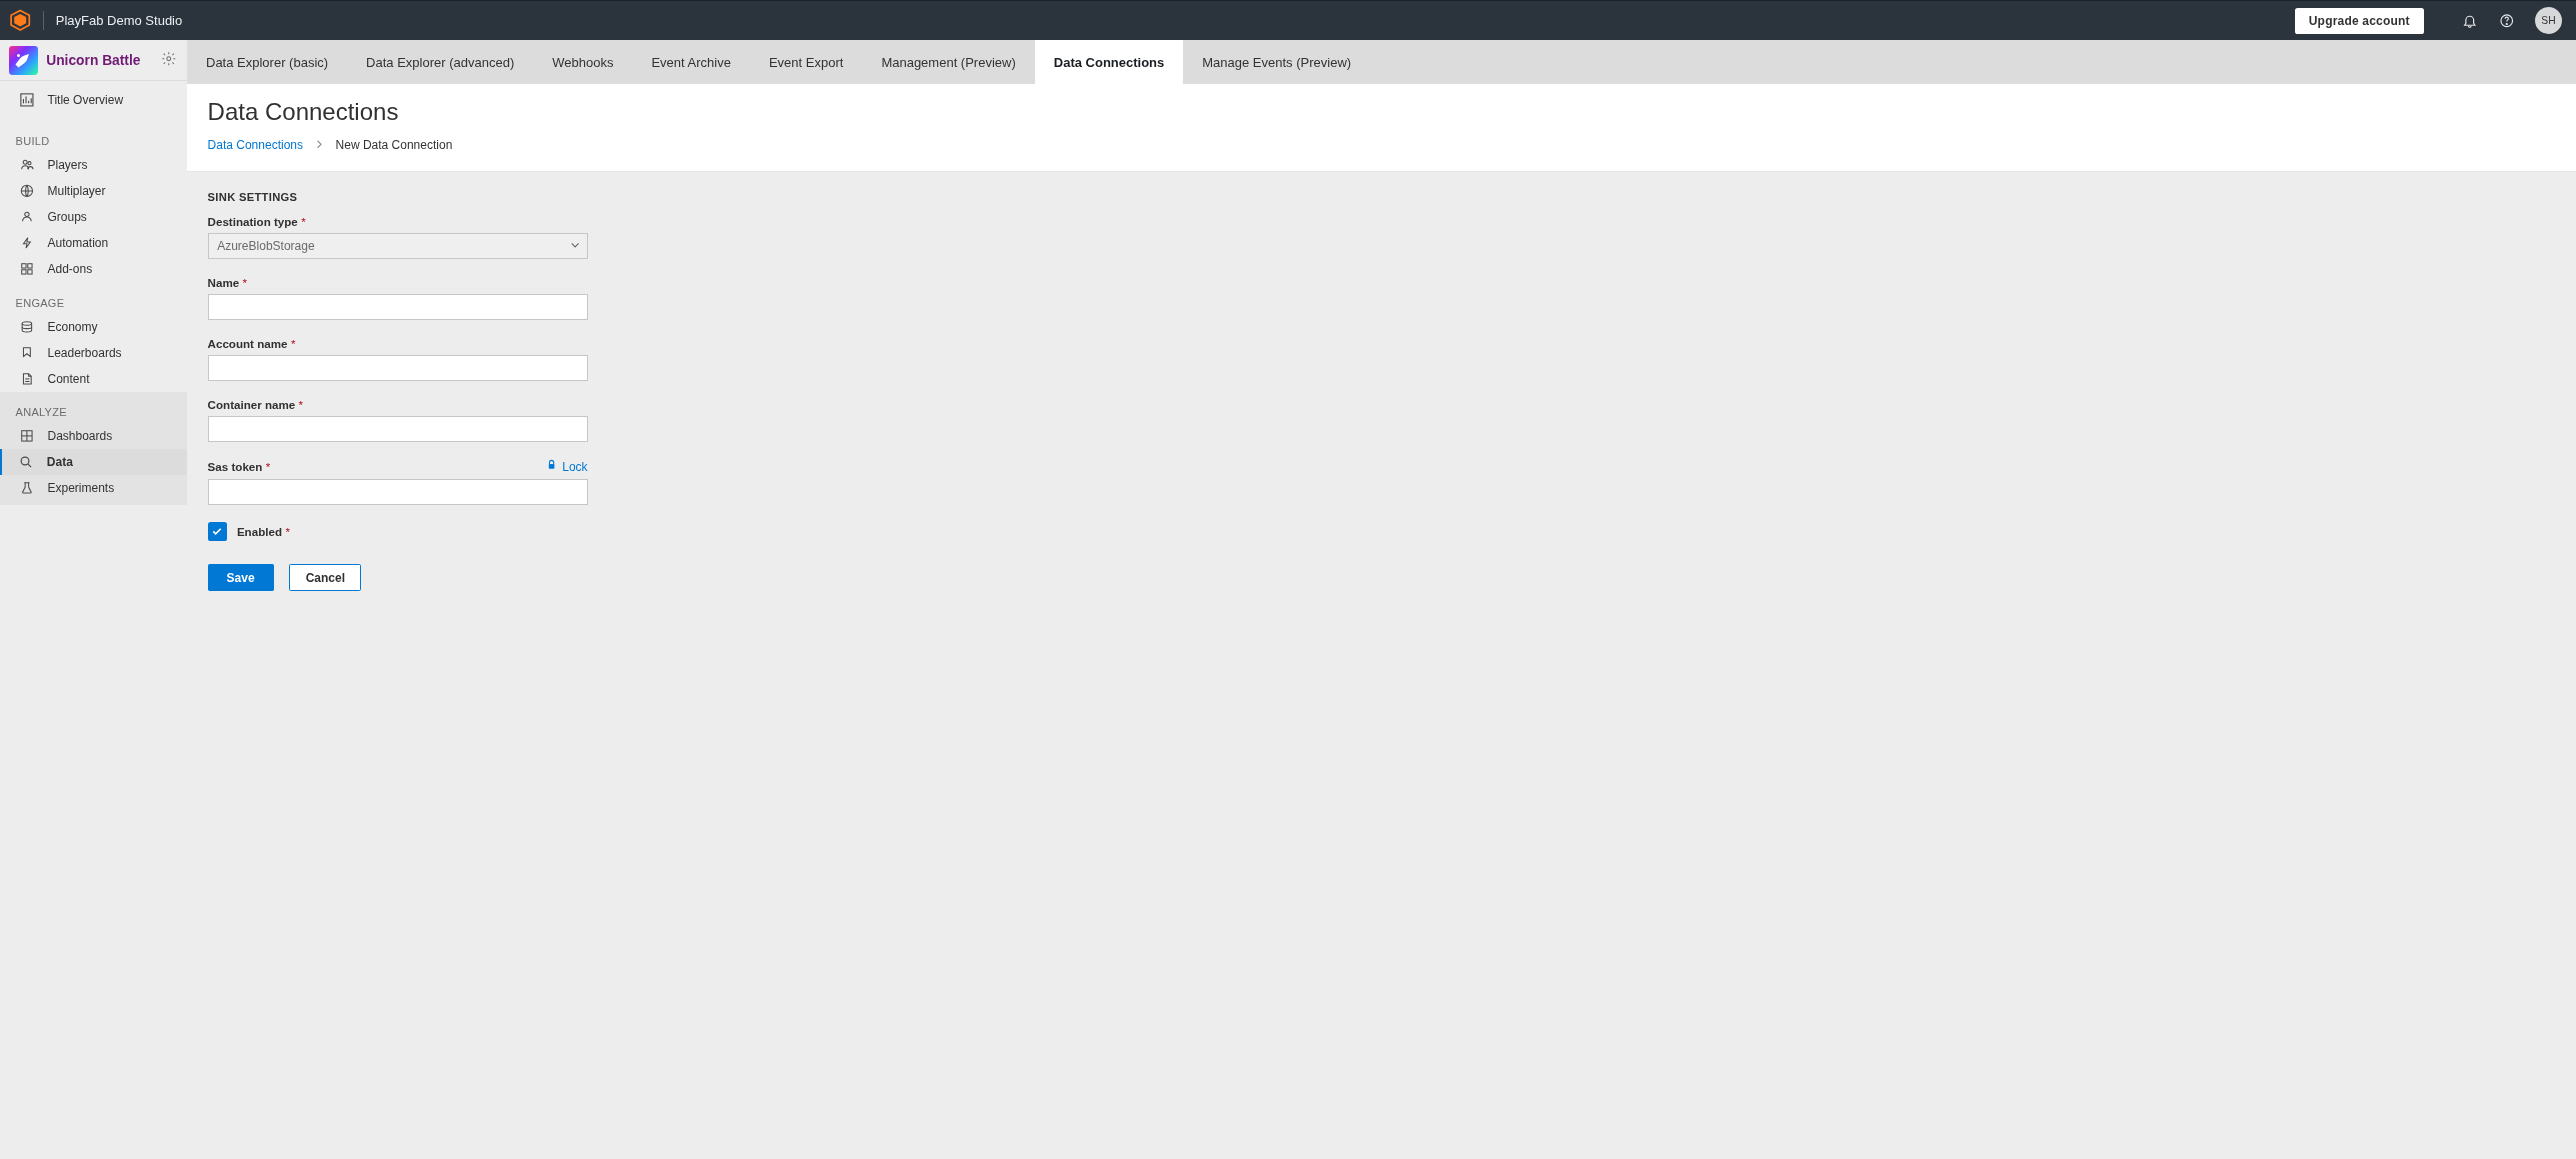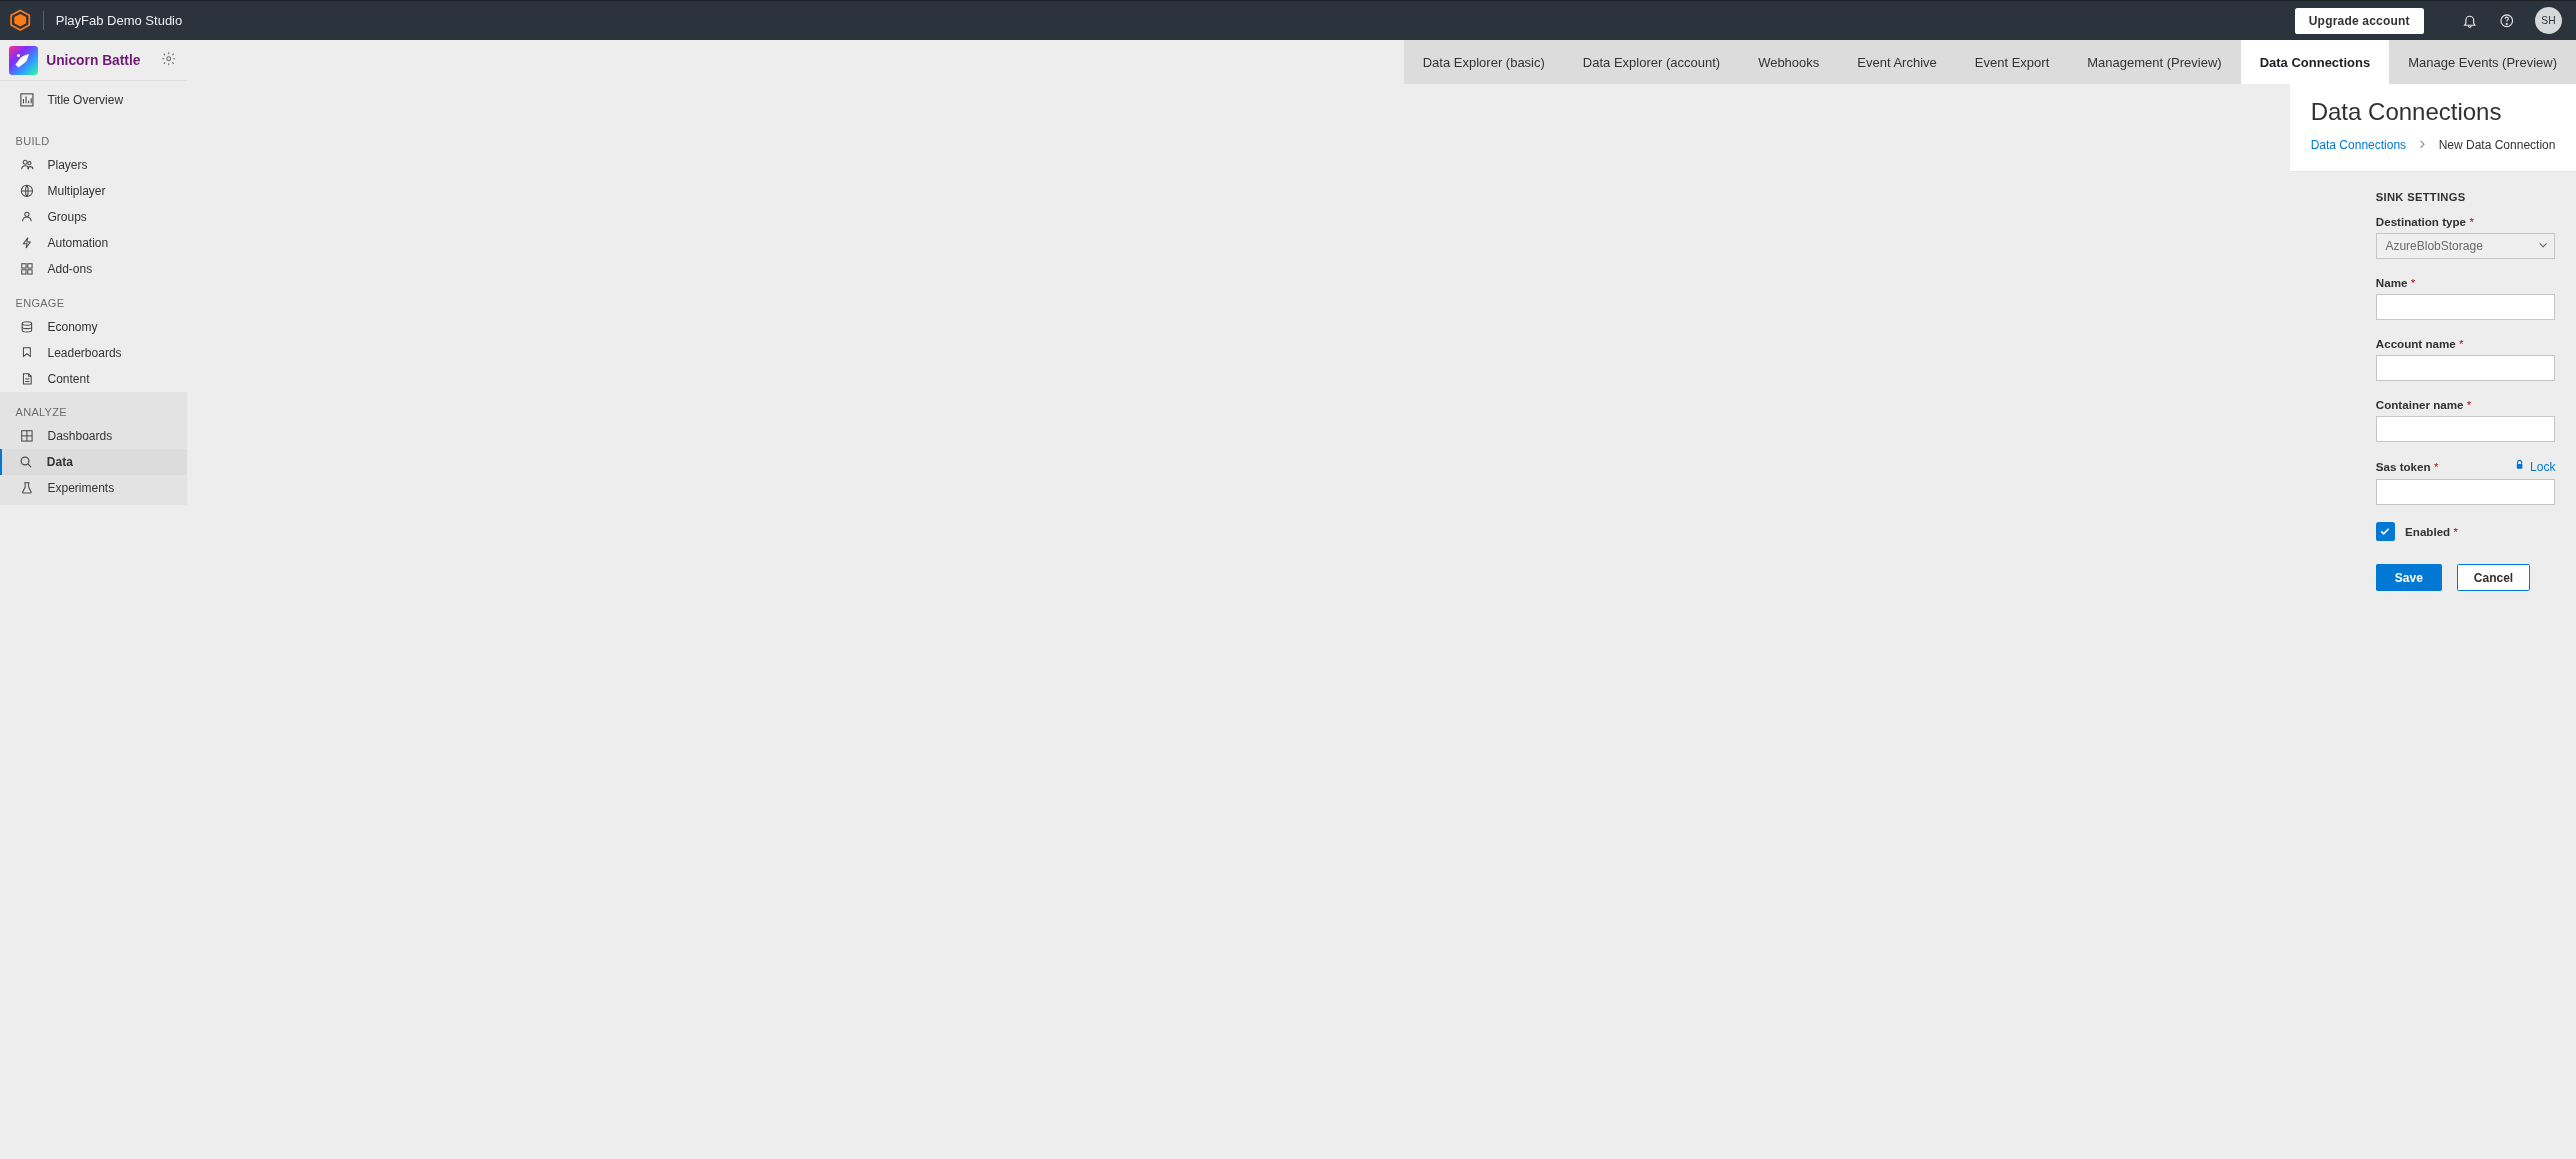--- a/index.html
+++ b/index.html
@@ -53,21 +53,21 @@
     display: inline-flex; align-items: center; justify-content: center;
     font-size: 10.3px;
     font-weight: 500;
     margin-left: 8.6px;
     cursor: pointer;
   }
 
   
   .below-top { display: flex; height: calc(100% - 40px); }
   .sidebar { width: 187px; background:#ededed; border-right: 0; overflow-y:auto; }
-  .main { flex:1; display:flex; flex-direction:column; overflow:auto;align-items:flex-end; }
+  .main { flex:1; display:flex; flex-direction:column; overflow:auto; }
 
   .title-header {
     display:flex; align-items:center;
     height: 41px;
     padding: 0 10.3px 0 8.6px;
     background:#ededed;
     border-bottom: 0.9px solid #ddd;
   }
   .title-header .icon-wrap { width: 29px; height: 29px; border-radius: 3.4px; background: linear-gradient(135deg,#ff2e88,#7f2eff,#2e9fff,#2eff9f); display:flex; align-items:center; justify-content:center; margin-right:8.6px; overflow:hidden;}
   .title-header .icon-wrap svg { width:24px; height:24px; }
@@ -352,21 +352,21 @@
             </svg>
           </span>
           <span>Experiments</span>
         </div>
     </div>
   </div>
 
   <div class="main">
     <div class="tabs">
       <div class="tab">Data Explorer (basic)</div>
-      <div class="tab">Data Explorer (account)</div>
+      <div class="tab">Data Explorer (advanced)</div>
       <div class="tab">Webhooks</div>
       <div class="tab">Event Archive</div>
       <div class="tab">Event Export</div>
       <div class="tab">Management (Preview)</div>
       <div class="tab active">Data Connections</div>
       <div class="tab">Manage Events (Preview)</div>
     </div>
 
     <div class="content-top">
       <div class="page-title">Data Connections</div>

